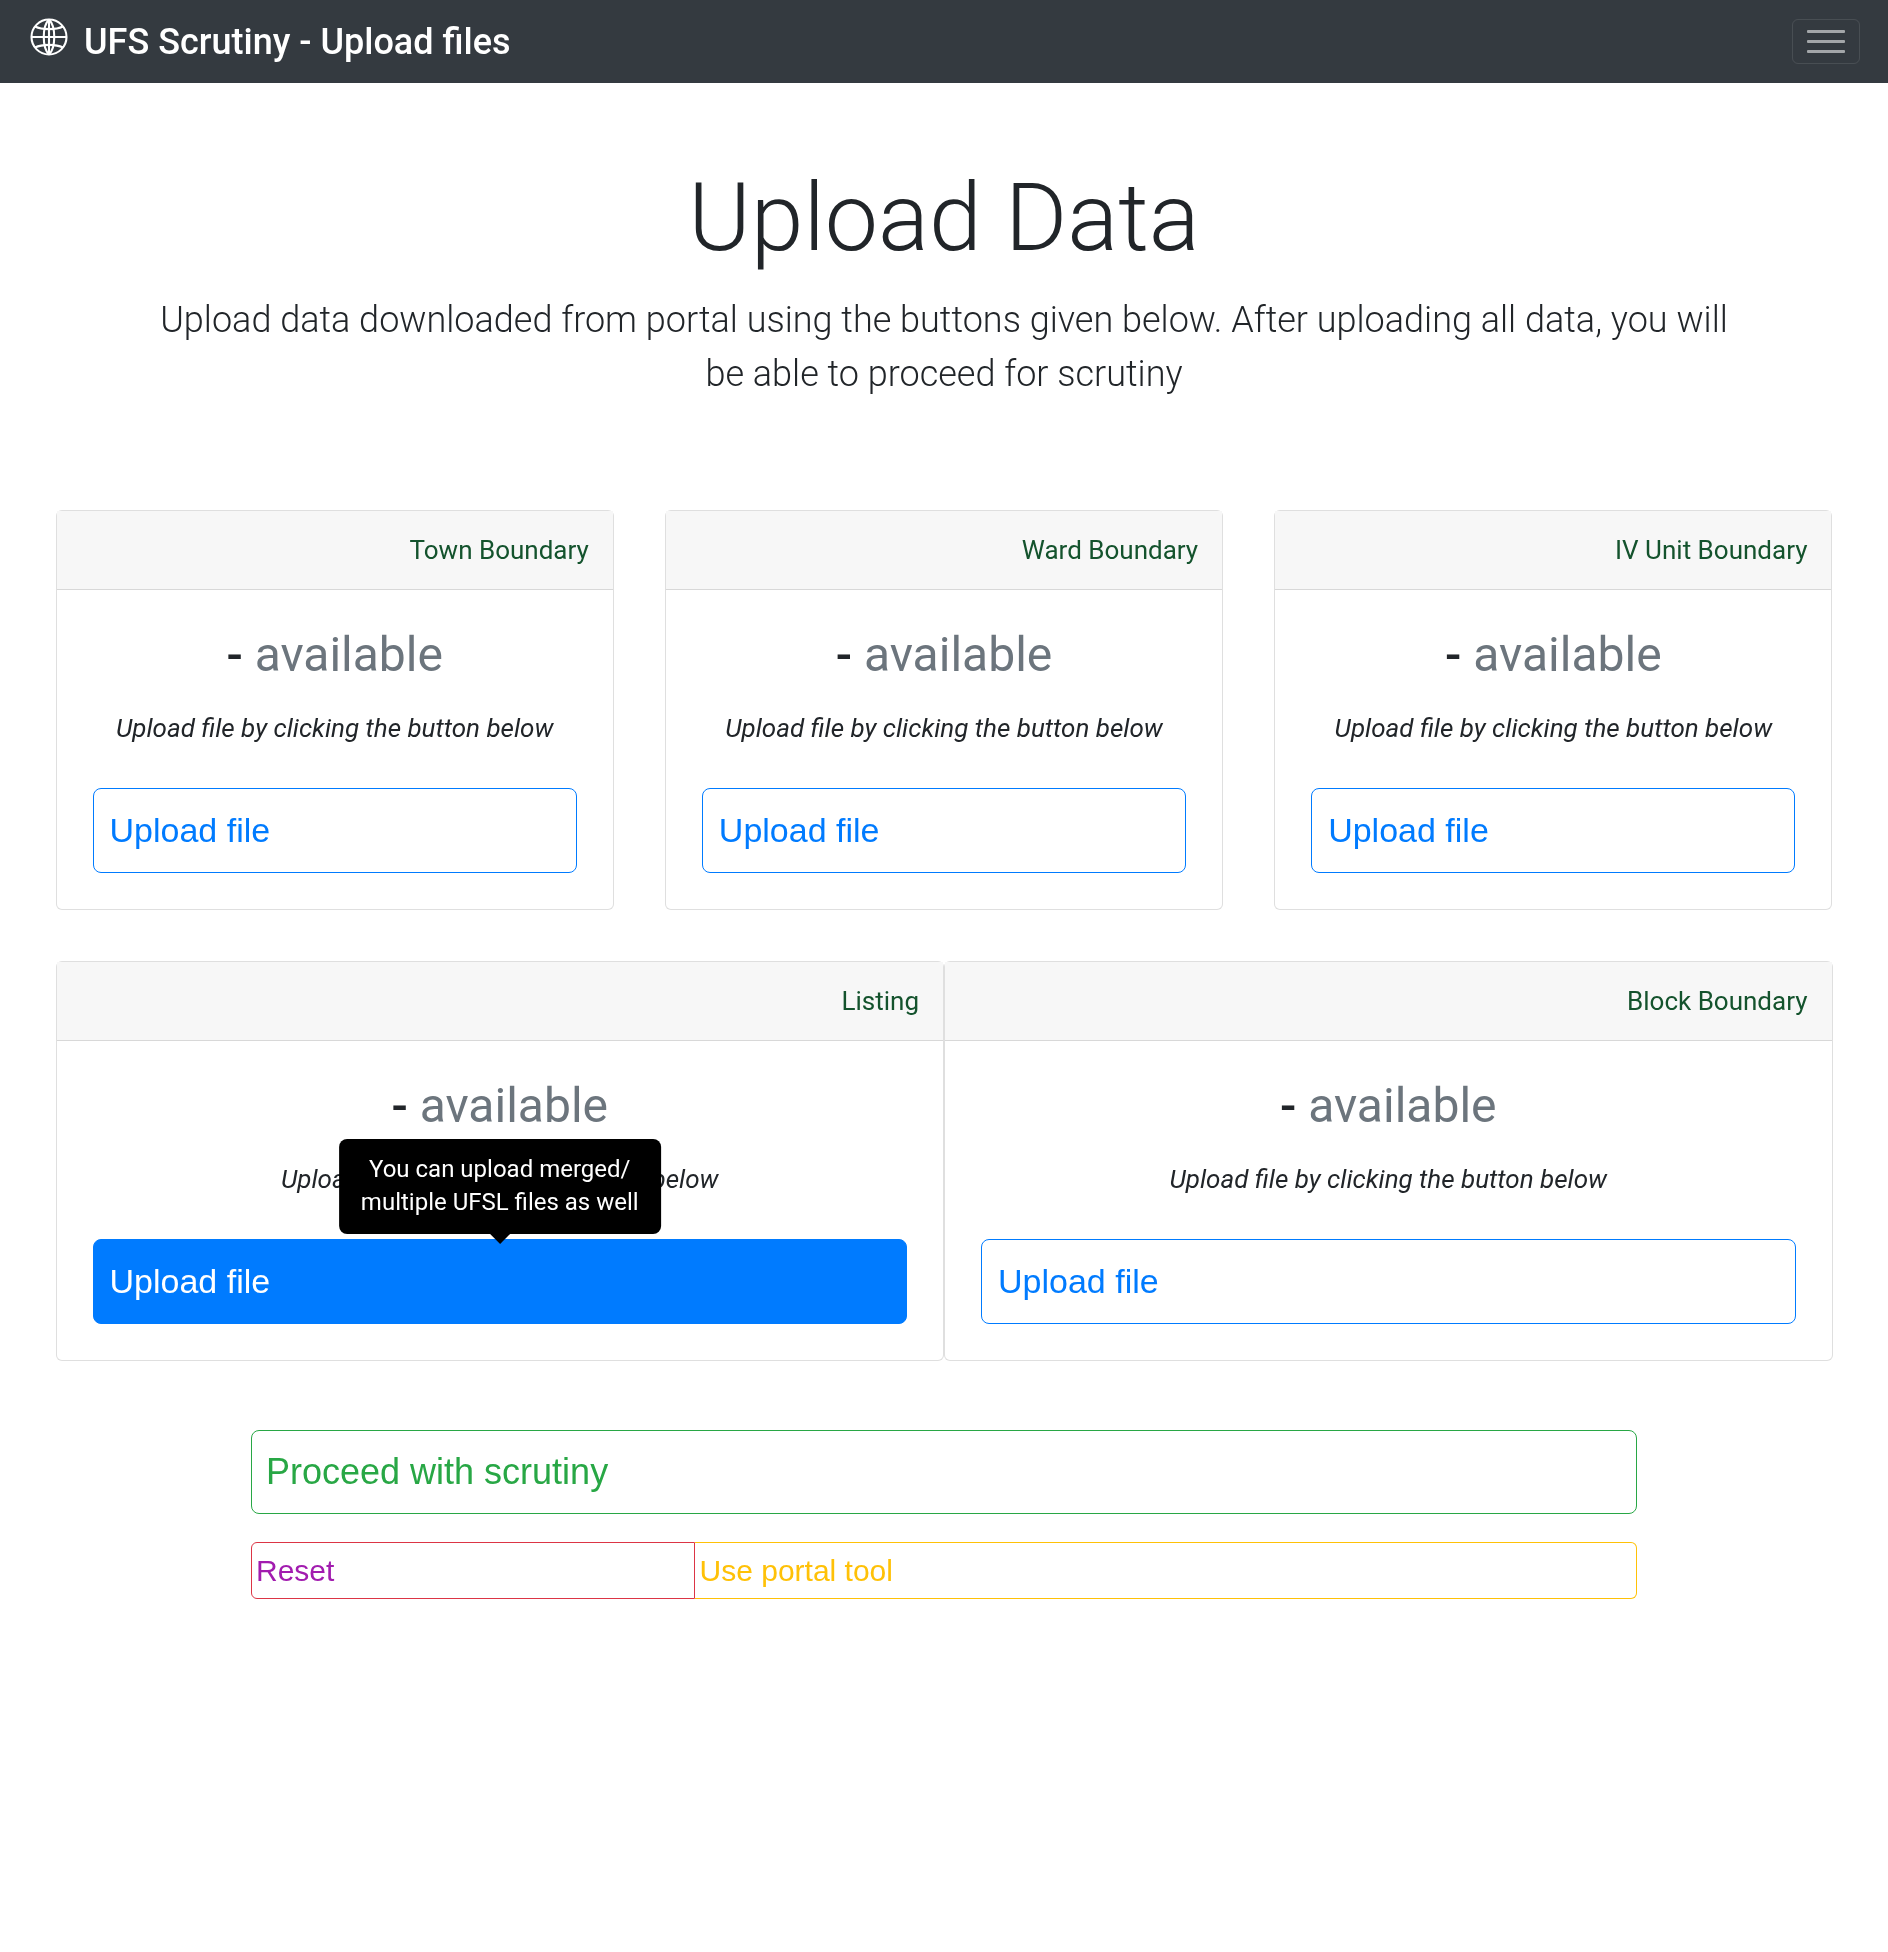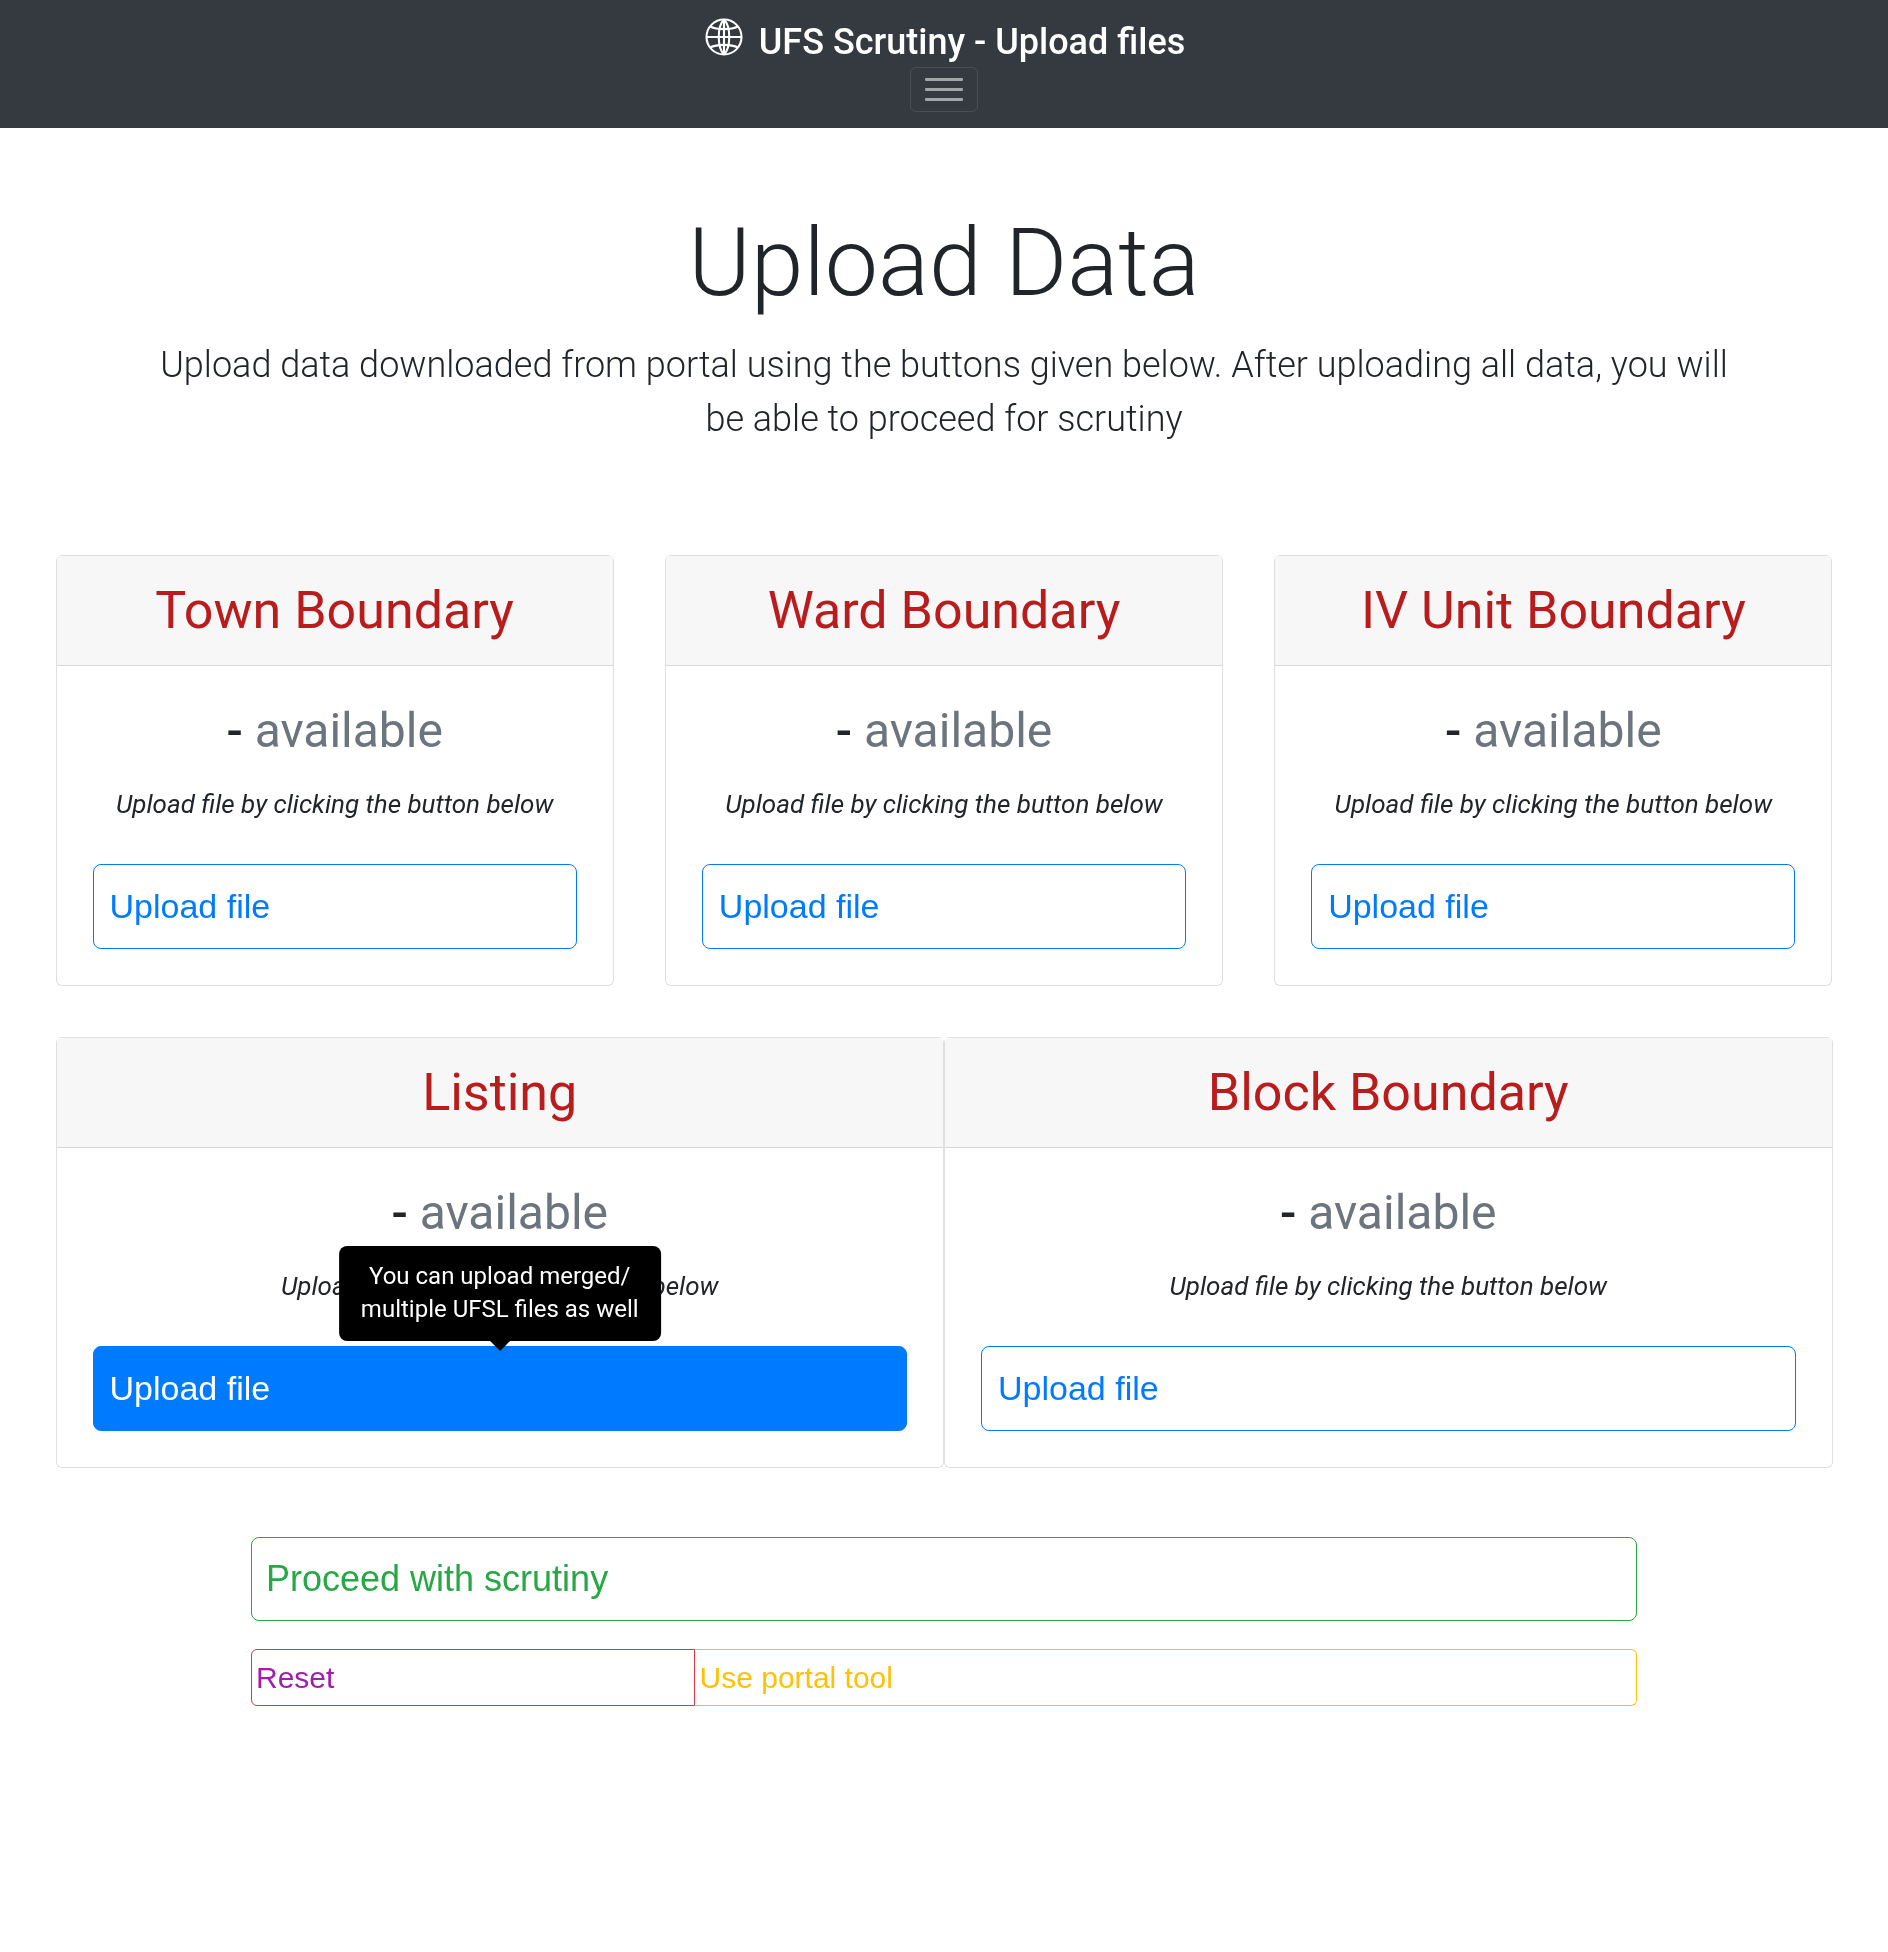--- a/index.html
+++ b/index.html
@@ -12,21 +12,20 @@
   color: #212529;
   background: #fff;
   font-size: 16px;
 }
 .navbar {
   background: #343a40;
   padding: 16px 28px;
   display: flex;
   align-items: center;
   justify-content: space-between;
-  flex-direction: column;
 }
 .navbar-brand {
   display: flex;
   align-items: center;
   color: #fff;
   font-size: 36px;
   font-weight: 500;
   gap: 14px;
 }
 .navbar-brand svg {
@@ -89,24 +88,24 @@
 .card {
   border: 1px solid rgba(0,0,0,0.125);
   border-radius: 6px;
   overflow: visible;
   background: #fff;
 }
 .card-header {
   background: #f7f7f7;
   border-bottom: 1px solid rgba(0,0,0,0.125);
   padding: 24px;
-  text-align: center;
-  font-size: 52px;
+  text-align: right;
+  font-size: 26px;
   font-weight: 400;
-  color: #b91c1c;
+  color: #14532d;
 }
 .card-body {
   padding: 36px 36px;
   text-align: center;
   position: relative;
 }
 .card-title {
   font-size: 48px;
   font-weight: 400;
   margin-bottom: 26px;

